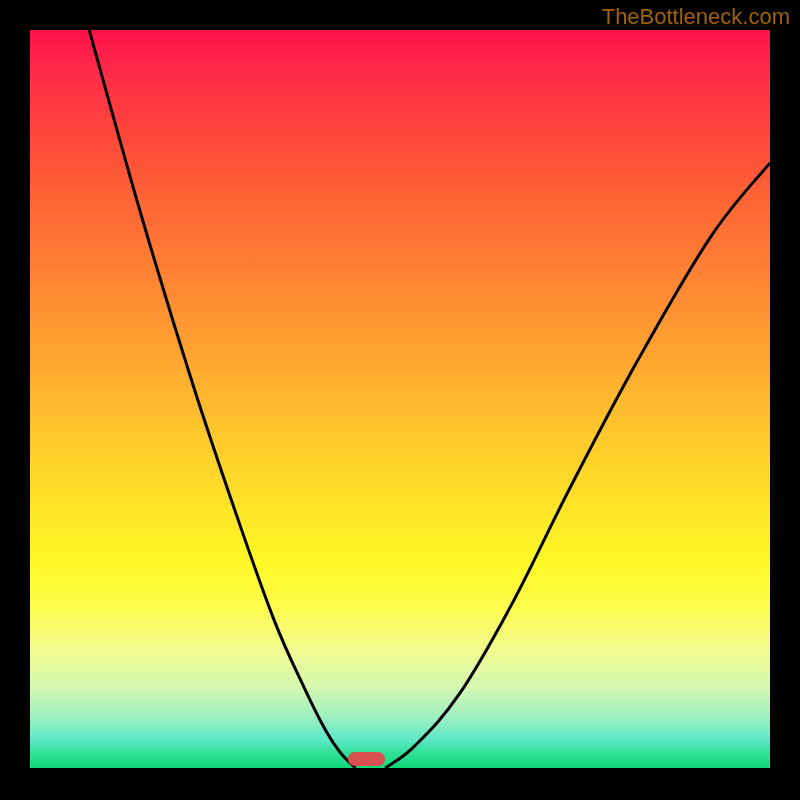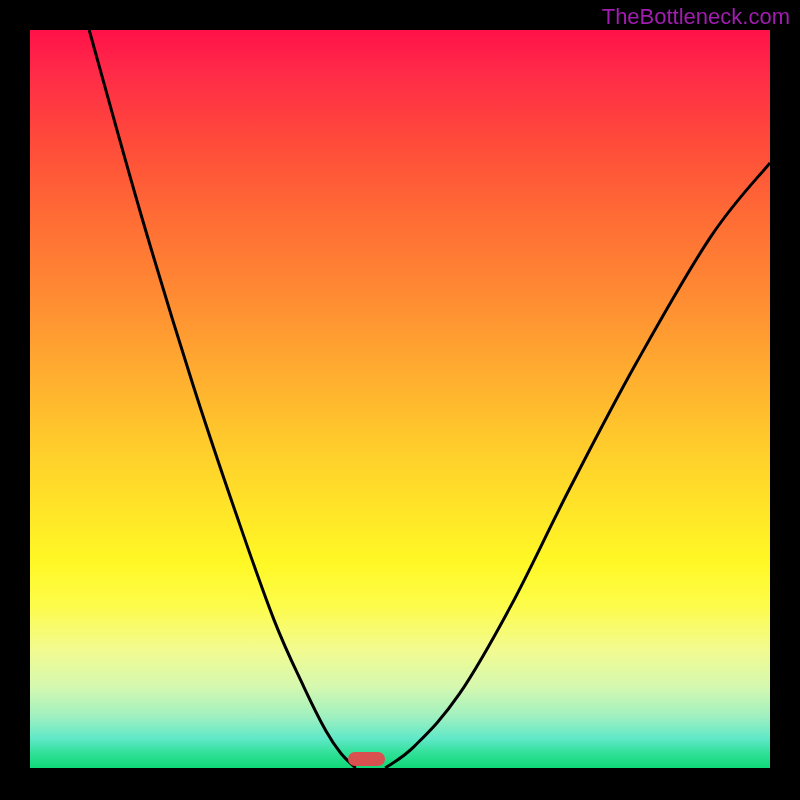--- a/index.html
+++ b/index.html
@@ -8,21 +8,21 @@
       width: 800px;
       height: 800px;
       background: white;
       position: relative;
       font-family: Arial, sans-serif;
     }
     .watermark {
       position: absolute;
       top: 4px;
       right: 10px;
-      color: #a21caf;
+      color: #a16207;
       font-size: 22px;
       font-weight: normal;
       z-index: 10;
     }
     .chart-container {
       position: absolute;
       left: 0;
       top: 0;
       width: 800px;
       height: 800px;

